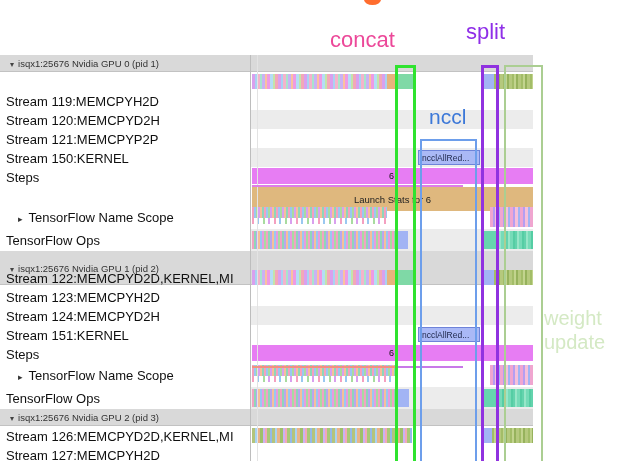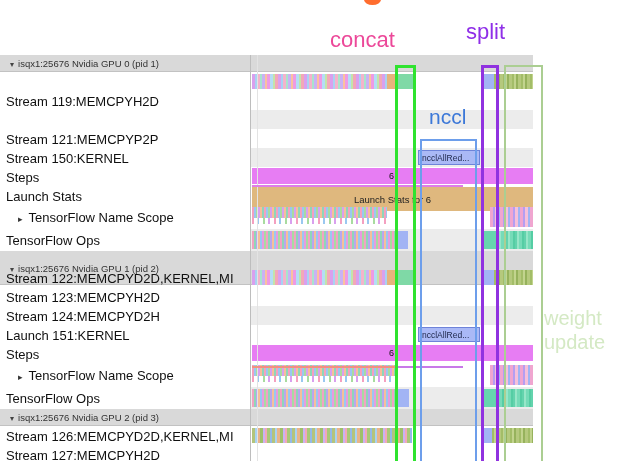--- a/index.html
+++ b/index.html
@@ -75,20 +75,23 @@
         <div class="seg seg-blue" style="left: 483px; width: 11px; top: 2px; height: 15px;"></div>
         <div class="seg seg-olive" style="left: 494px; width: 39px; top: 2px; height: 15px;"></div>
       </div>
       <div class="row" style="top: 91px; height: 19px;">
         <div class="label-cell">
           <div class="row-label"><span>Stream 119:MEMCPYH2D</span></div>
         </div>
       </div>
       <div class="row" style="top: 110px; height: 19px;">
         <div class="track-bg"></div>
+        <div class="label-cell">
+          <div class="row-label"><span>Stream 120:MEMCPYD2H</span></div>
+        </div>
       </div>
       <div class="row" style="top: 129px; height: 19px;">
         <div class="label-cell">
           <div class="row-label"><span>Stream 121:MEMCPYP2P</span></div>
         </div>
       </div>
       <div class="row" style="top: 148px; height: 19px;">
         <div class="track-bg"></div>
         <div class="label-cell">
           <div class="row-label"><span>Stream 150:KERNEL</span></div>
@@ -99,23 +102,20 @@
       </div>
       <div class="row" style="top: 167px; height: 19px;">
         <div class="label-cell">
           <div class="row-label"><span>Steps</span></div>
         </div>
         <div class="seg seg-steps" style="left: 252px; width: 281px; top: 1px; height: 16px;">
           <span class="steps-val">6</span>
         </div>
       </div>
       <div class="row" style="top: 186px; height: 19px;">
-        <div class="label-cell">
-          <div class="row-label"><span>Launch Stats</span></div>
-        </div>
         <div class="seg seg-launch" style="left: 252px; width: 281px; top: 1px; height: 24px;">
           <span class="launch-txt">Launch Stats for 6</span>
         </div>
       </div>
       <div class="row" style="top: 205px; height: 24px;">
         <div class="label-cell">
           <div class="row-label indent"><span class="exp-icon">▸</span><span>TensorFlow Name Scope</span></div>
         </div>
         <div class="seg seg-tfns" style="left: 252px; width: 135px;"></div>
         <div class="seg seg-tfnsRight" style="left: 490px; width: 43px; top: 2px; height: 20px;"></div>
@@ -151,21 +151,21 @@
         </div>
       </div>
       <div class="row" style="top: 306px; height: 19px;">
         <div class="track-bg"></div>
         <div class="label-cell">
           <div class="row-label"><span>Stream 124:MEMCPYD2H</span></div>
         </div>
       </div>
       <div class="row" style="top: 325px; height: 19px;">
         <div class="label-cell">
-          <div class="row-label"><span>Launch 151:KERNEL</span></div>
+          <div class="row-label"><span>Stream 151:KERNEL</span></div>
         </div>
         <div class="seg seg-ncclBox" style="left: 418px; width: 62px; top: 2px; height: 15px;">
           <span class="nccl-txt">ncclAllRed...</span>
         </div>
       </div>
       <div class="row" style="top: 344px; height: 19px;">
         <div class="label-cell">
           <div class="row-label"><span>Steps</span></div>
         </div>
         <div class="seg seg-steps" style="left: 252px; width: 281px; top: 1px; height: 16px;">

